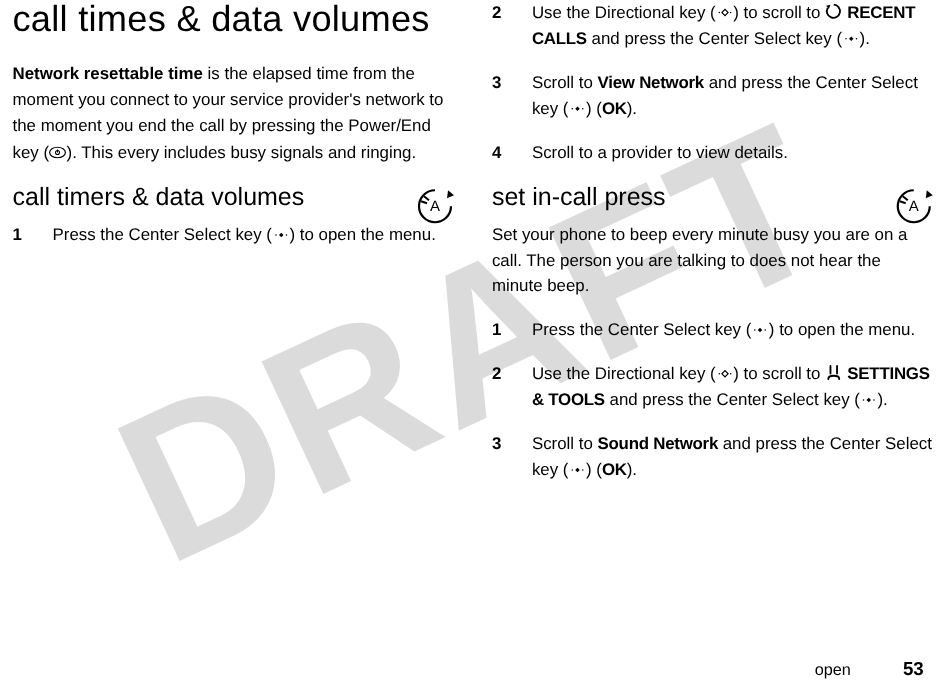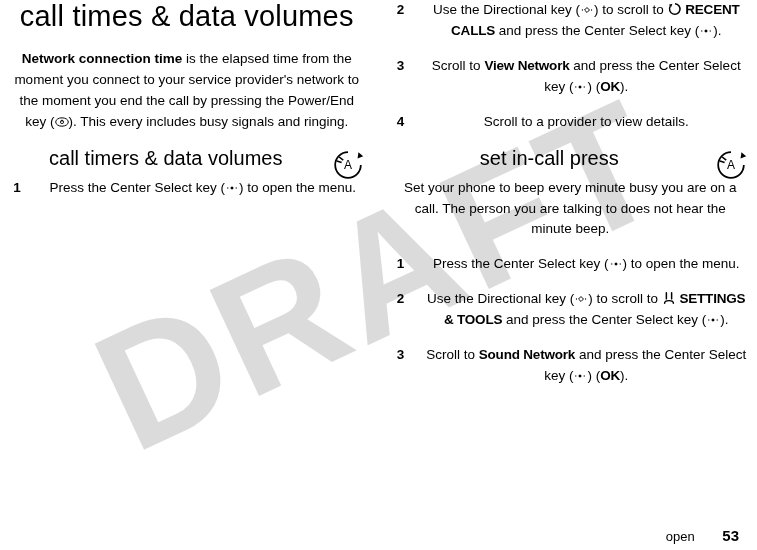--- a/index.html
+++ b/index.html
@@ -23,21 +23,20 @@
     pointer-events: none;
     user-select: none;
     white-space: nowrap;
   }
   .page {
     position: relative;
     display: flex;
     height: 500px;
     padding: 0 10px;
     gap: 30px;
-    text-align: center;
   }
   .col {
     flex: 1 1 50%;
     min-width: 0;
     position: relative;
   }
   .left .heading {
     font-size: 29px;
     line-height: 1.15;
     font-weight: 400;
@@ -88,34 +87,34 @@
   }
   .key svg { width: 100%; height: 100%; display: block; }
   .glyph-small { display:inline-block; width:14px; height:14px; vertical-align:-2px; }
   .glyph-small svg { width:100%; height:100%; display:block; }
   .footer {
     position: absolute;
     bottom: 6px;
     right: 18px;
     font-size: 13px;
   }
-  .footer .pnum { font-weight: 700; margin-left: 24px; font-size: 15px; }
+  .footer .pnum { font-weight: 700; margin-left: 38px; font-size: 15px; }
 </style>
 </head>
 <body>
 
 <div class="watermark">DRAFT</div>
 
 <div class="page">
 
   <div class="col left">
     <h1 class="heading">call times &amp; data volumes</h1>
 
     <p class="para">
-      <b>Network connection time</b><span> is the elapsed time from the moment you connect to your service provider's network to the moment you end the call by pressing the Power/End key (</span><span class="key"><svg viewBox="0 0 20 14">
+      <b>Network resettable time</b><span> is the elapsed time from the moment you connect to your service provider's network to the moment you end the call by pressing the Power/End key (</span><span class="key"><svg viewBox="0 0 20 14">
             <ellipse cx="10" cy="7" rx="9" ry="6" fill="none" stroke="#000" stroke-width="1.4"></ellipse>
             <circle cx="10" cy="7" r="2.3" fill="none" stroke="#000" stroke-width="1.2"></circle>
             <line x1="10" y1="3.6" x2="10" y2="7" stroke="#000" stroke-width="1.2"></line>
           </svg></span><span>). This every includes busy signals and ringing.</span>
     </p>
 
 
     <div class="row-with-icon">
       <h2 class="subheading">call timers &amp; data volumes</h2>
       <span class="feature-icon">

